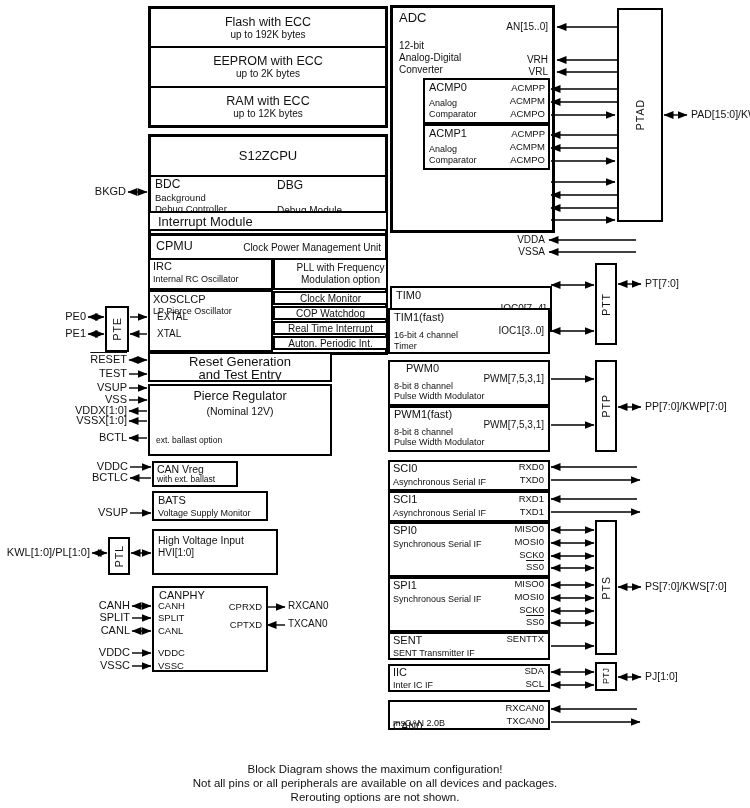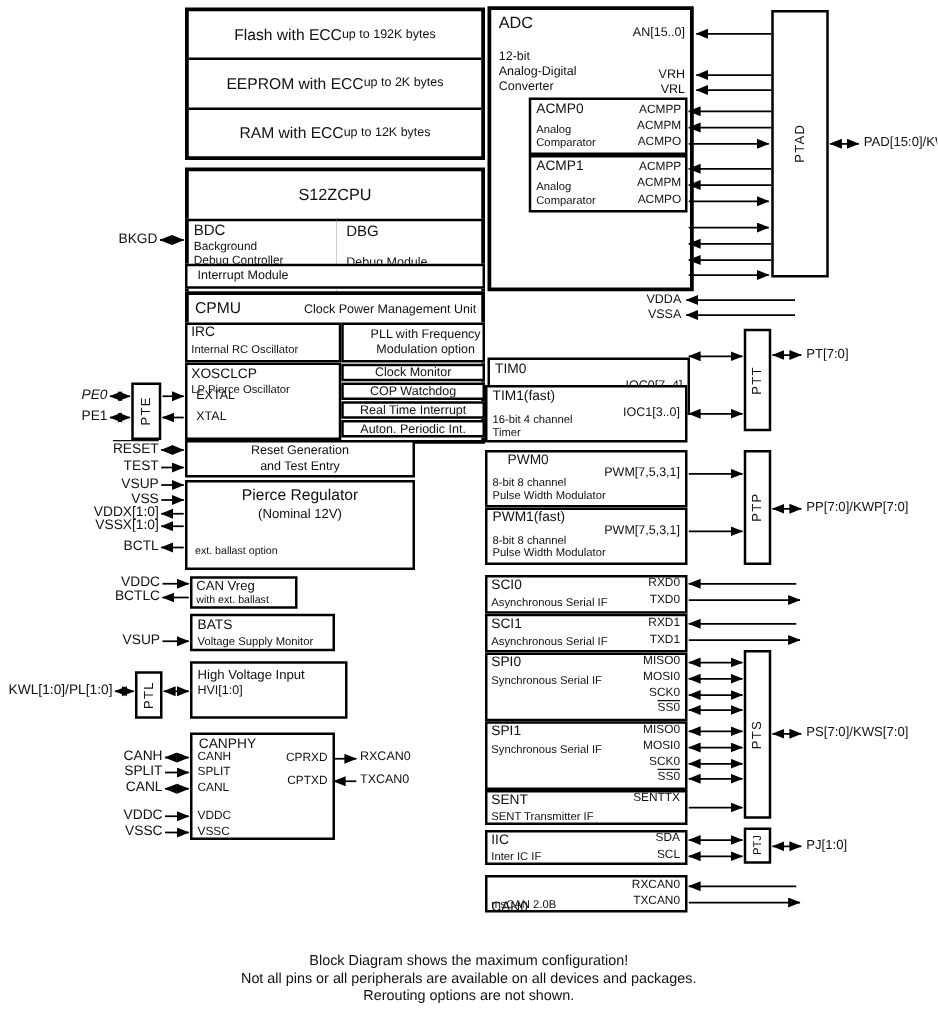--- a/index.html
+++ b/index.html
@@ -11,28 +11,28 @@
   .b3 { border-width:3px; }
   .t { position:absolute; white-space:nowrap; line-height:1.15; }
   .ra { text-align:center; }
   .ctr { text-align:center; }
   .f8 { font-size:8.5px; }
   .f9 { font-size:9px; }
   .f95 { font-size:9.5px; }
   .f10 { font-size:10px; }
   .f105 { font-size:10.5px; }
   .f11 { font-size:11px; }
-  .f115 { font-size:10px; }
+  .f115 { font-size:13px; }
   .f12 { font-size:12px; }
   .f125 { font-size:12.5px; }
   .f13 { font-size:13px; }
   .ov { text-decoration:overline; }
   .flexc { display:flex; align-items:center; justify-content:center; }
   .vtext { writing-mode:vertical-rl; transform:rotate(180deg); font-size:10.5px; letter-spacing:1px; }
-  .memrow { flex:1; display:flex; flex-direction:row; align-items:center; justify-content:center; }
+  .memrow { flex:1; display:flex; flex-direction:column; align-items:center; justify-content:center; }
   .memrow.sep { border-bottom:2px solid #000; }
   #mem-group { display:flex; flex-direction:column; }
   svg.wires { position:absolute; left:0; top:0; pointer-events:none; }
   .note { position:absolute; left:0; width:750px; text-align:center; font-size:11.5px; line-height:14px; }
 </style>
 </head>
 <body>
 
 <div id="canvas">
 
@@ -254,21 +254,21 @@
     <span class="vtext">PTL</span>
   </div>
 
   <div class="t f105" style="left:691px;top:108px;">PAD[15:0]/KWAD[15:0]</div>
   <div class="t f105" style="left:645px;top:277px;">PT[7:0]</div>
   <div class="t f105" style="left:645px;top:400px;">PP[7:0]/KWP[7:0]</div>
   <div class="t f105" style="left:645px;top:580px;">PS[7:0]/KWS[7:0]</div>
   <div class="t f105" style="left:645px;top:670px;">PJ[1:0]</div>
 
   <div class="t f11 ra" style="right:624px;top:185px;">BKGD</div>
-  <div class="t f11 ra" style="right:664px;top:310px;font-style:italic;">PE0</div>
+  <div class="t f11 ra" style="right:664px;top:310px;">PE0</div>
   <div class="t f11 ra" style="right:664px;top:327px;">PE1</div>
   <div class="t f11 ra ov" style="right:623px;top:353px;">RESET</div>
   <div class="t f11 ra" style="right:623px;top:367px;">TEST</div>
   <div class="t f11 ra" style="right:623px;top:381px;">VSUP</div>
   <div class="t f11 ra" style="right:623px;top:393px;">VSS</div>
   <div class="t f11 ra" style="right:623px;top:404px;">VDDX[1:0]</div>
   <div class="t f11 ra" style="right:623px;top:414px;">VSSX[1:0]</div>
   <div class="t f11 ra" style="right:623px;top:431px;">BCTL</div>
   <div class="t f11 ra" style="right:622px;top:460px;">VDDC</div>
   <div class="t f11 ra" style="right:622px;top:471px;">BCTLC</div>

